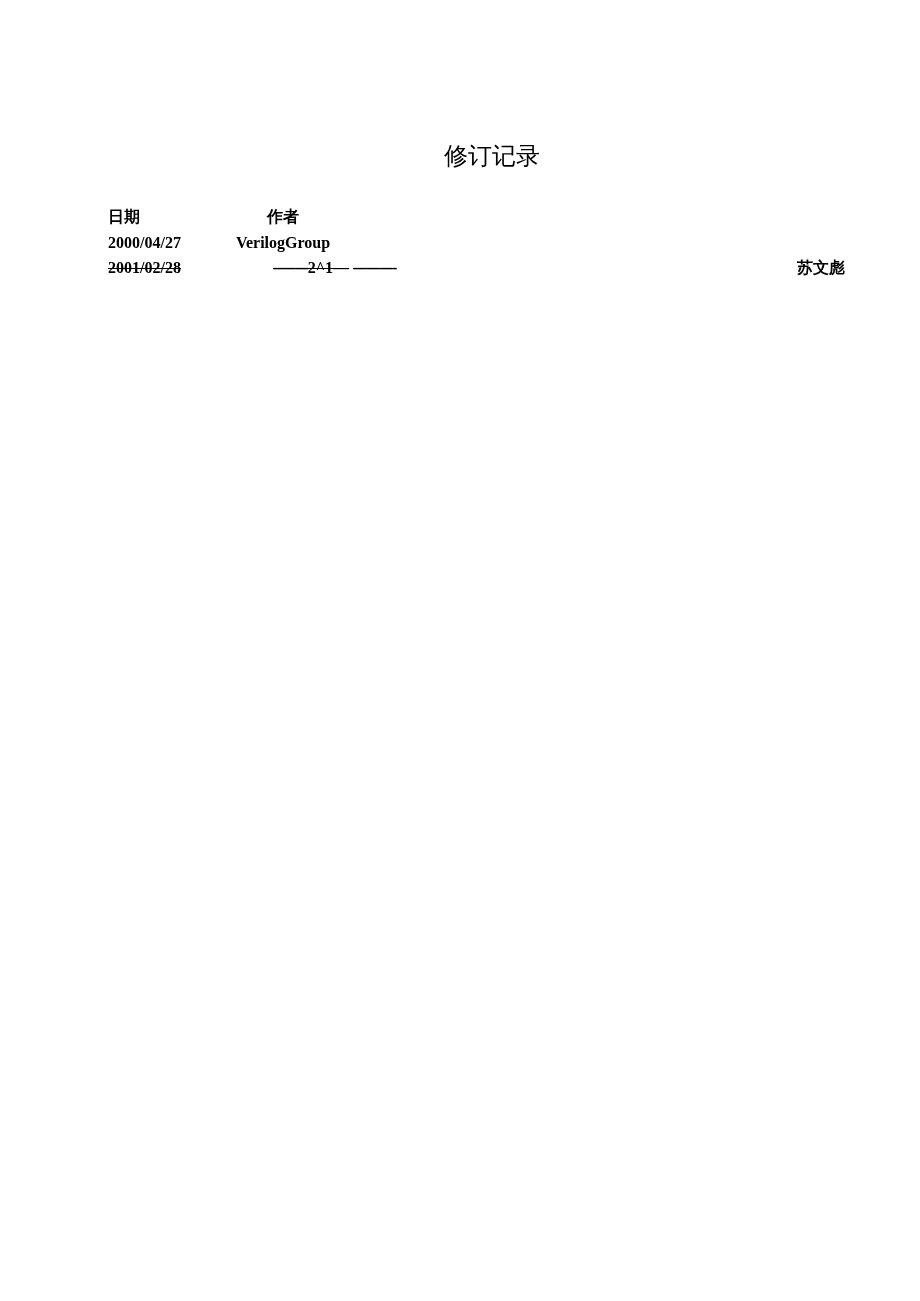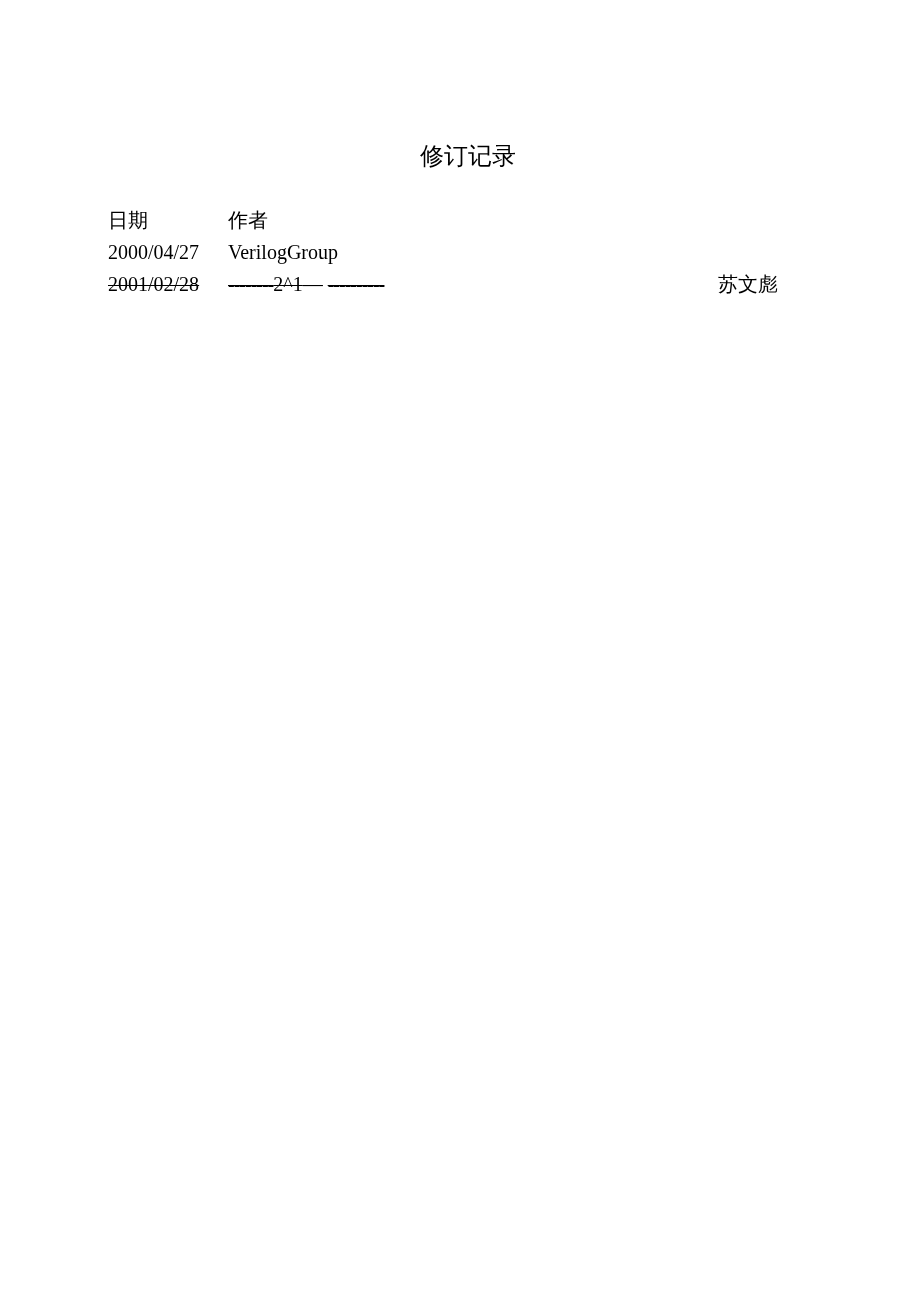--- a/index.html
+++ b/index.html
@@ -6,51 +6,54 @@
     body {
       width: 920px;
       height: 1301px;
       background: #ffffff;
       font-family: "SimSun", "宋体", serif;
       color: #000000;
       padding-top: 140px;
     }
     .content {
       padding-left: 108px;
-      padding-right: 92px;
+      padding-right: 44px;
     }
     .title {
       text-align: center;
       font-size: 24px;
       font-weight: normal;
       margin-bottom: 32px;
     }
     .table {
-      font-size: 20px;
+      font-size: 16px;
       line-height: 1.6;
+      font-weight: bold;
     }
     .row {
       display: flex;
       flex-direction: row;
       white-space: nowrap;
     }
     .col-date {
       width: 120px;
       flex-shrink: 0;
     }
     .col-version-desc {
       flex: 1;
       display: flex;
     }
     .col-author {
       width: 110px;
       flex-shrink: 0;
+      text-align: center;
     }
     .row.strike {
       position: relative;
+      gap: 45px;
     }
     .row.strike .strike-text {
       text-decoration: line-through;
       text-decoration-thickness: 1px;
     }
     .dashes {
       letter-spacing: -1px;
     }
     .version-indent {
       display: inline-block;

